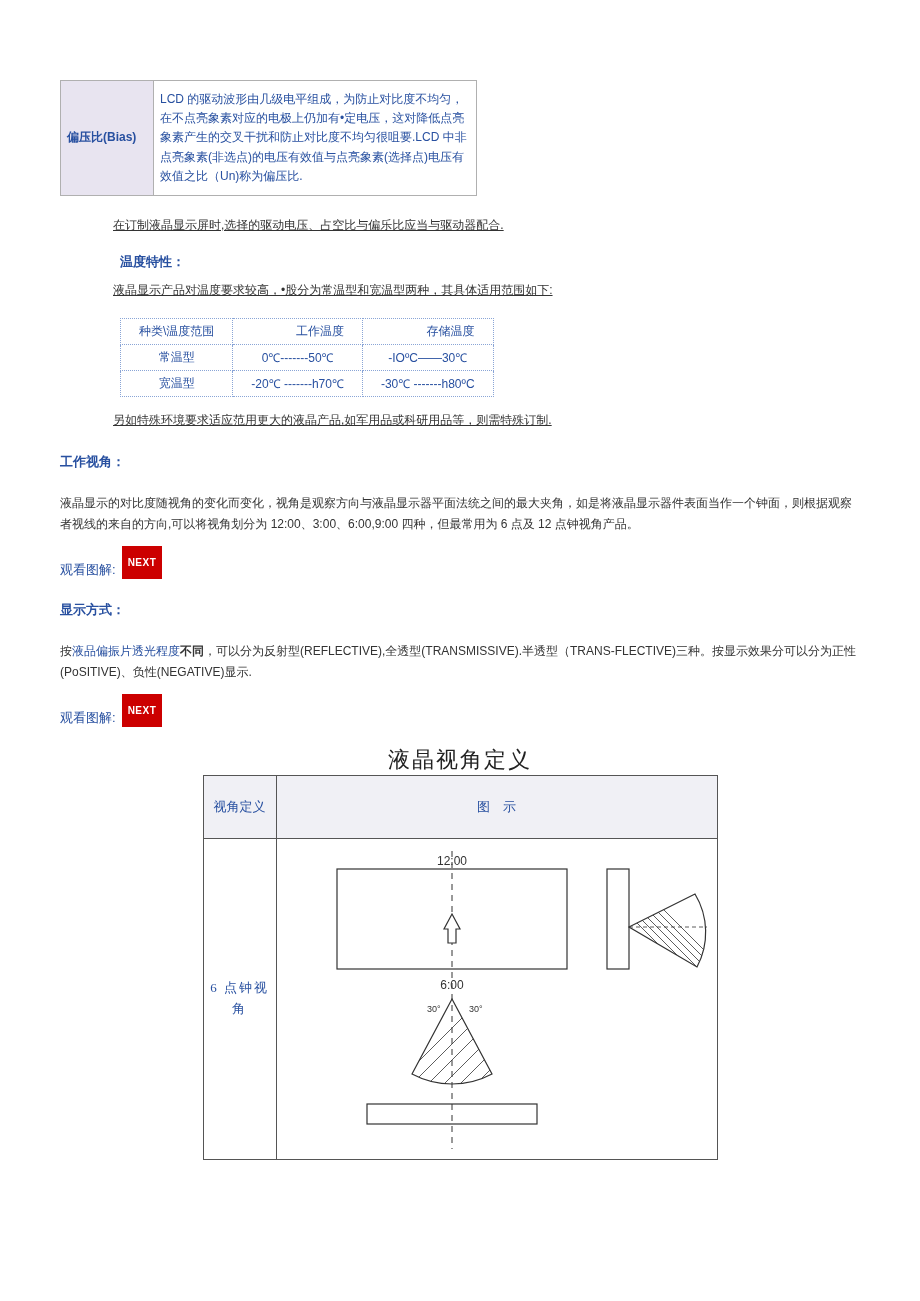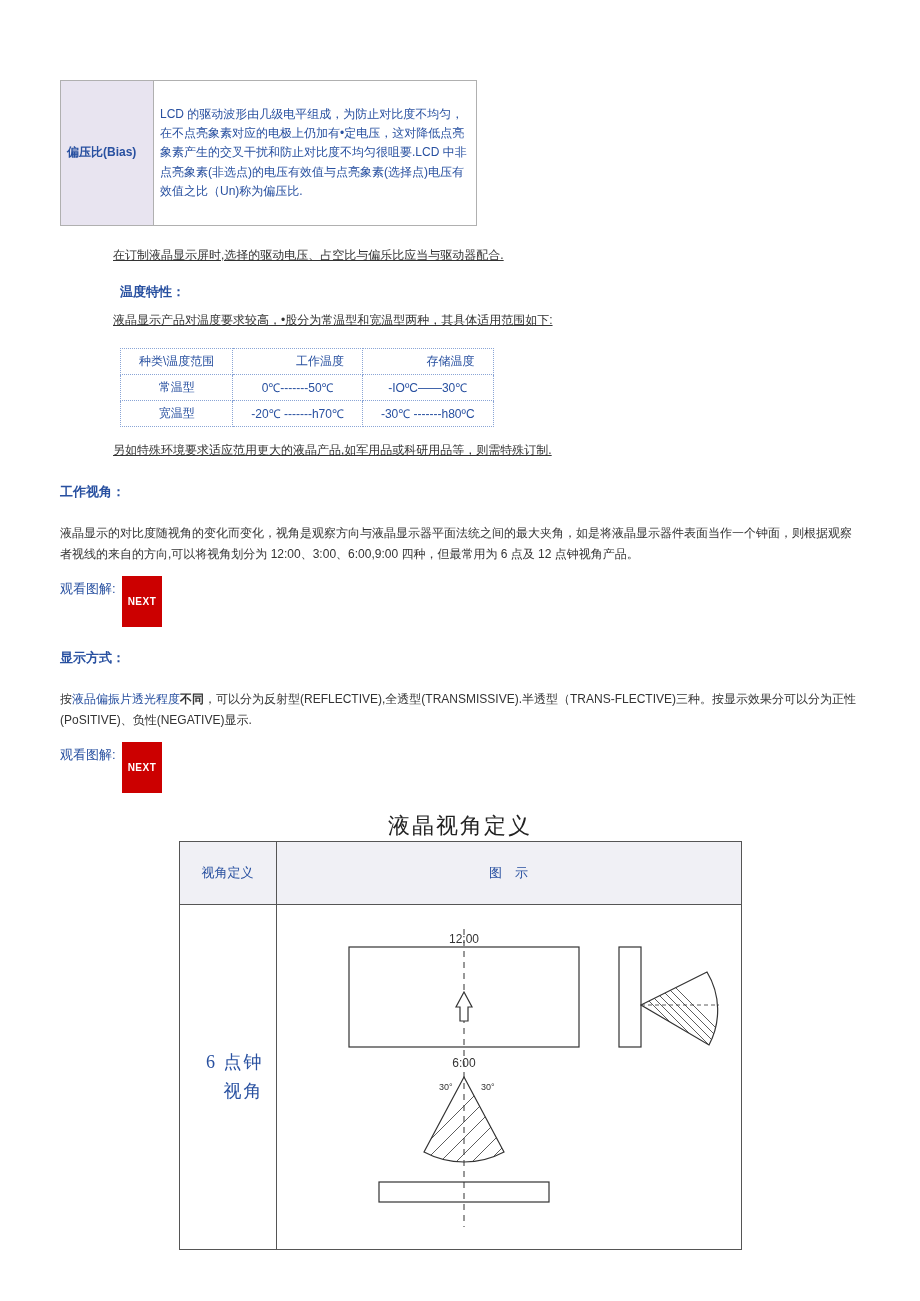--- a/index.html
+++ b/index.html
@@ -12,21 +12,21 @@
     width: 920px;
     box-sizing: border-box;
   }
   .bias-table {
     border-collapse: collapse;
     margin-bottom: 20px;
     margin-top: 50px;
   }
   .bias-table td {
     border: 1px solid #b0b0b0;
-    padding: 24px 6px;
+    padding: 9px 6px;
     vertical-align: middle;
     font-size: 12px;
     line-height: 1.6;
   }
   .bias-label {
     background: #e8e4f0;
     color: #2850a0;
     font-weight: bold;
     width: 80px;
     text-align: left;
@@ -69,69 +69,69 @@
     line-height: 1.8;
   }
   .section-title-left {
     color: #2850a0;
     font-weight: bold;
     margin: 22px 0 10px 0;
     font-size: 13px;
   }
   .view-link {
     display: flex;
-    align-items: flex-start;
+    align-items: flex-end;
     gap: 6px;
     margin: 8px 0 16px 0;
   }
   .view-link-label {
     color: #2850a0;
     font-size: 13px;
     padding-top: 4px;
   }
   .next-button {
     background: #cc0000;
     color: #fff;
     font-size: 10px;
     font-weight: bold;
-    padding: 20px 6px;
+    padding: 11px 6px;
     border: none;
     cursor: pointer;
     letter-spacing: 0.5px;
   }
   .center-heading {
     text-align: center;
     font-family: "SimSun", serif;
     font-size: 22px;
     color: #222;
     margin: 18px 0 0 0;
     letter-spacing: 2px;
   }
   .diagram-outer {
     border-collapse: collapse;
     margin: 0 auto 40px auto;
   }
   .diagram-outer th, .diagram-outer td {
     border: 1px solid #555;
-    padding: 12px;
+    padding: 0;
   }
   .diagram-outer th {
     background: #f0f0f5;
     color: #2850a0;
     font-weight: normal;
     font-size: 13px;
     padding: 22px 6px;
     font-family: "SimSun", serif;
   }
   .diagram-left {
     width: 72px;
-    text-align: right;
+    text-align: center;
     color: #2850a0;
     font-family: "SimSun", serif;
-    font-size: 18px;
+    font-size: 13px;
     line-height: 1.6;
     letter-spacing: 2px;
   }
   .diagram-cell {
     width: 440px;
     height: 320px;
     position: relative;
     background: #fff;
   }
   .diagram-svg {

